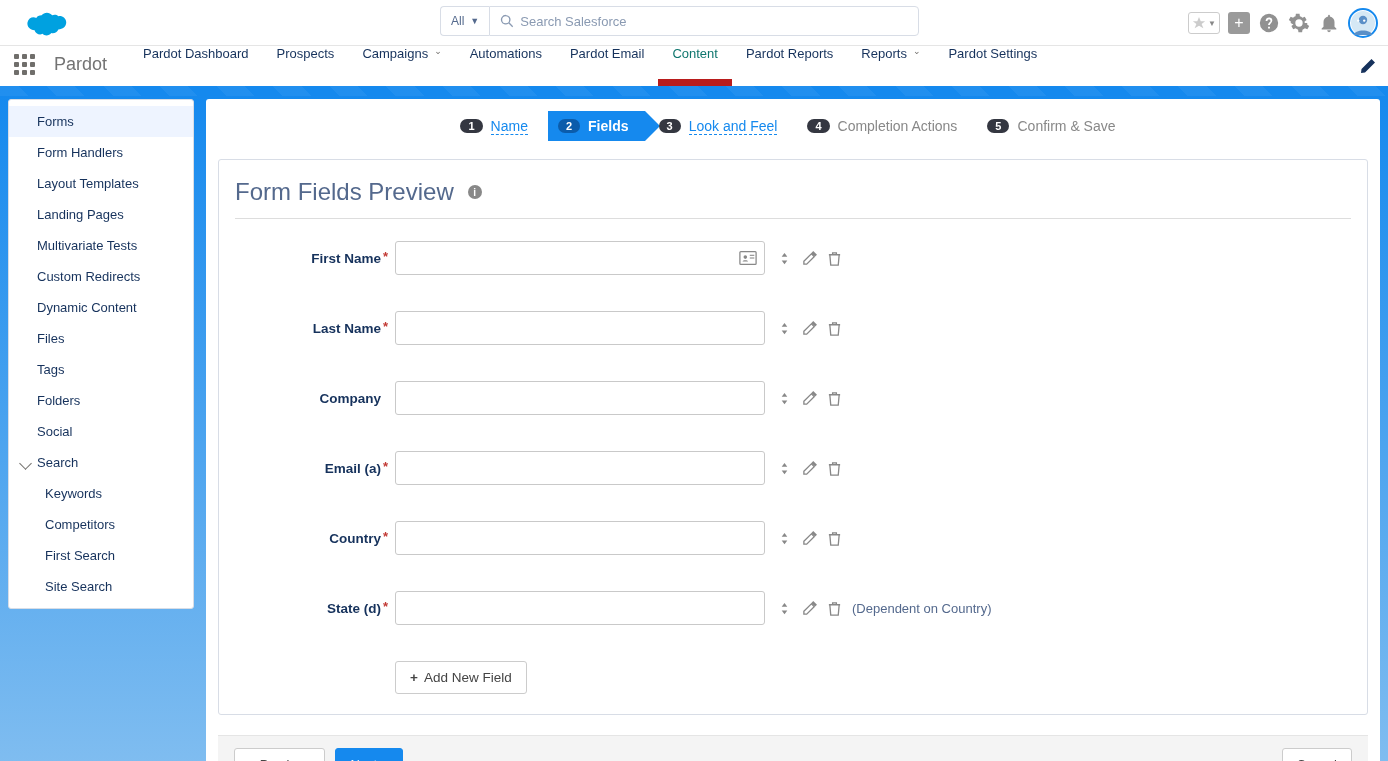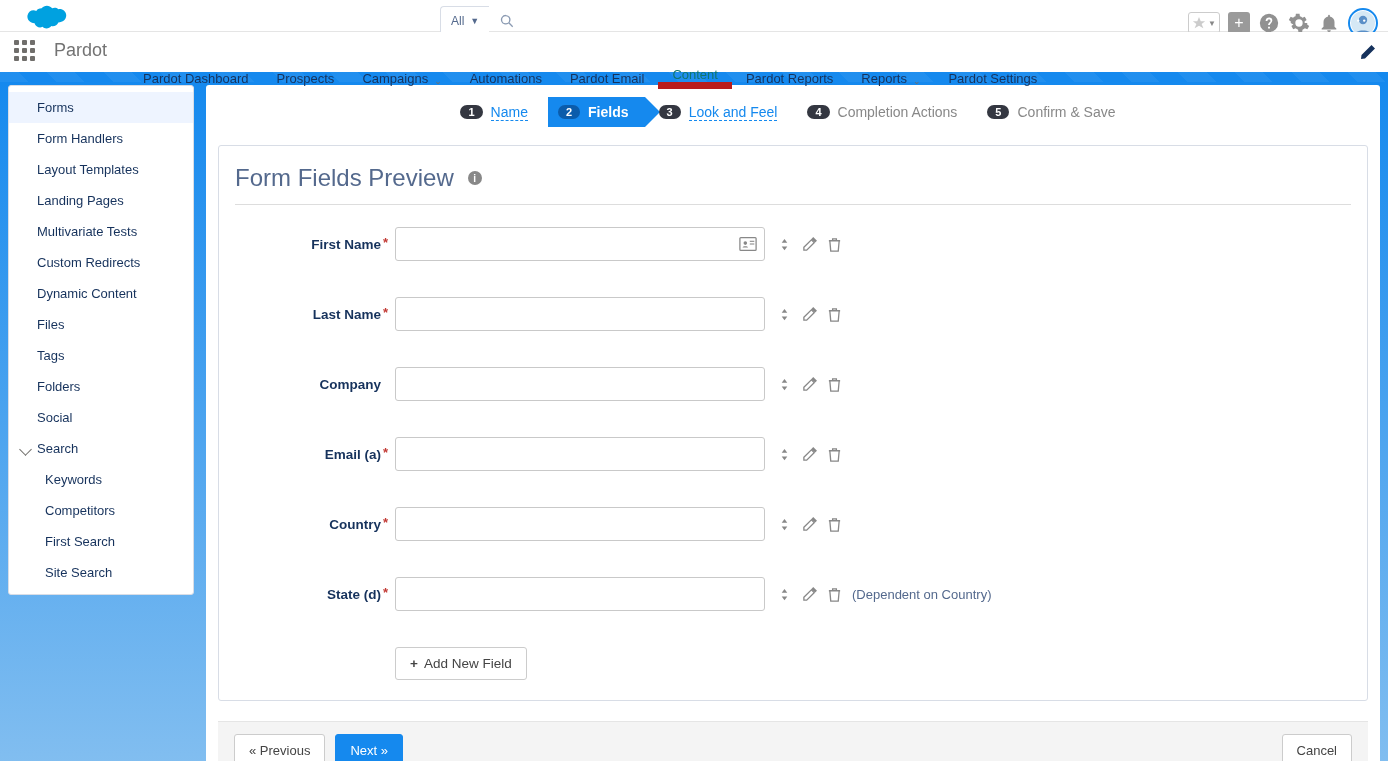--- a/index.html
+++ b/index.html
@@ -1,37 +1,37 @@
 <!DOCTYPE html>
 <html><head>
 <meta charset="utf-8">
 <style>
 * { box-sizing: border-box; margin: 0; padding: 0; }
 body { font-family: -apple-system, BlinkMacSystemFont, "Segoe UI", Arial, sans-serif; font-size: 13px; color: #16325c; background: #fff; }
-.header { display: flex; align-items: center; height: 32px; padding: 0 20px; border-bottom: 1px solid #e5e5e5; }
+.header { display: flex; align-items: center; height: 46px; padding: 0 20px; border-bottom: 1px solid #e5e5e5; }
 .cloud-logo { width: 44px; height: 30px; margin: 4px 8px 0 4px; }
 .search-wrap { display: flex; align-items: center; margin: 0 auto; position: absolute; left: 440px; top: 6px; }
 .search-scope { border: 1px solid #d8dde6; border-right: none; border-radius: 4px 0 0 4px; height: 30px; padding: 0 10px; display: flex; align-items: center; color: #54698d; font-size: 12px; background: #fff; cursor: pointer; }
 .search-scope .caret { margin-left: 6px; font-size: 9px; }
 .search-input { border: 1px solid #d8dde6; border-radius: 0 4px 4px 0; height: 30px; width: 430px; padding: 0 10px 0 30px; font-size: 13px; color: #54698d; }
 .search-input::placeholder { color: #8a9ab2; }
 .search-icon { position: absolute; left: 60px; top: 8px; width: 14px; height: 14px; fill: #8a9ab2; }
 .header-right { position: absolute; right: 10px; top: 8px; display: flex; align-items: center; gap: 8px; }
 .hicon { width: 22px; height: 22px; fill: #919191; cursor: pointer; }
 .hicon-box { border: 1px solid #ccc; border-radius: 3px; width: 32px; height: 22px; display: flex; align-items: center; justify-content: center; }
 .hicon-plus { background: #9a9a9a; border-radius: 3px; width: 22px; height: 22px; display: flex; align-items: center; justify-content: center; color: #fff; font-size: 16px; line-height: 1; }
 .avatar-ring { width: 30px; height: 30px; border: 2px solid #1589ee; border-radius: 50%; padding: 1px; }
 .avatar-ring svg { width: 100%; height: 100%; }
 
 .navbar { display: flex; align-items: center; height: 40px; border-bottom: 3px solid transparent; background: #fff; position: relative; }
 .app-launcher { width: 26px; height: 26px; margin: 0 14px 0 14px; cursor: pointer; display: grid; grid-template-columns: repeat(3,5px); grid-gap: 3px; align-content: center; }
 .app-launcher span { width: 5px; height: 5px; background: #706e6b; border-radius: 1px; }
 .app-name { font-size: 18px; font-weight: 400; color: #737373; margin-right: 22px; }
 .nav-items { display: flex; align-items: stretch; height: 40px; }
-.nav-item { display: flex; align-items: flex-end; padding: 0 14px; color: #16325c; font-size: 13px; cursor: pointer; border-bottom: 3px solid transparent; position: relative; top: 18px; }
+.nav-item { display: flex; align-items: flex-start; padding: 0 14px; color: #16325c; font-size: 13px; cursor: pointer; border-bottom: 3px solid transparent; position: relative; top: 1px; }
 .nav-item.active { border-bottom: 7px solid #b91c1c; color: #0f766e; }
 .nav-item .caret { margin-left: 6px; font-size: 9px; color: #706e6b; }
 .edit-pencil { position: absolute; right: 12px; top: 12px; width: 16px; height: 16px; fill: #16325c; cursor: pointer; }
 
 .blue-band { background: #1589ee; height: 10px; background-image: repeating-linear-gradient(45deg, rgba(255,255,255,0.05) 0 20px, transparent 20px 40px); }
 .main-wrap { display: flex; background: linear-gradient(#1589ee, #84bff0); min-height: 680px; padding-top: 3px; }
 .left-panel { width: 186px; background: #fff; border: 1px solid #d8dde6; border-radius: 3px; margin: 0 12px 0 8px; padding: 6px 0; align-self: flex-start; }
 .left-item { padding: 8px 10px 8px 28px; font-size: 13px; color: #16325c; cursor: pointer; position: relative; }
 .left-item.active { background: #eef4ff; }
 .left-group { padding: 8px 10px 8px 28px; font-size: 13px; color: #16325c; cursor: pointer; position: relative; }
@@ -81,20 +81,21 @@
     </svg>
 
   <div class="search-wrap">
     <div class="search-scope">
       <span>All</span>
       <span class="caret">▼</span>
     </div>
     <svg class="search-icon" viewBox="0 0 16 16">
         <path d="M6.5 1a5.5 5.5 0 014.38 8.82l4.15 4.15-1.06 1.06-4.15-4.15A5.5 5.5 0 116.5 1zm0 1.5a4 4 0 100 8 4 4 0 000-8z"></path>
       </svg>
+    <input class="search-input" placeholder="Search Salesforce" style="">
   </div>
 
   <div class="header-right">
     <div class="hicon-box">
       <svg width="14" height="14" viewBox="0 0 16 16" fill="#ccc">
           <path d="M8 1l2 5h5l-4 3 2 5-5-3-5 3 2-5-4-3h5z"></path>
         </svg>
       <span style="font-size:8px;color:#888;margin-left:2px">▼</span>
     </div>
     <div class="hicon-plus">

